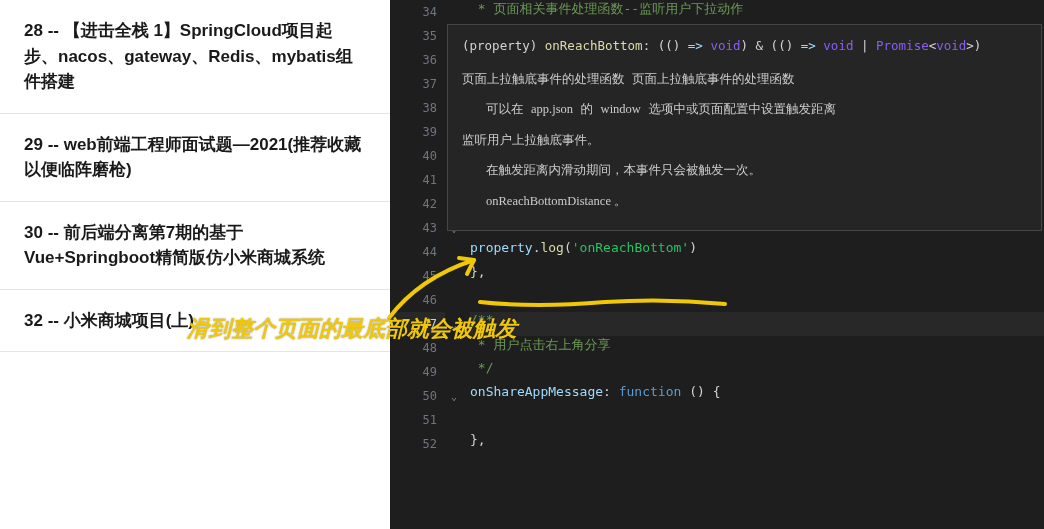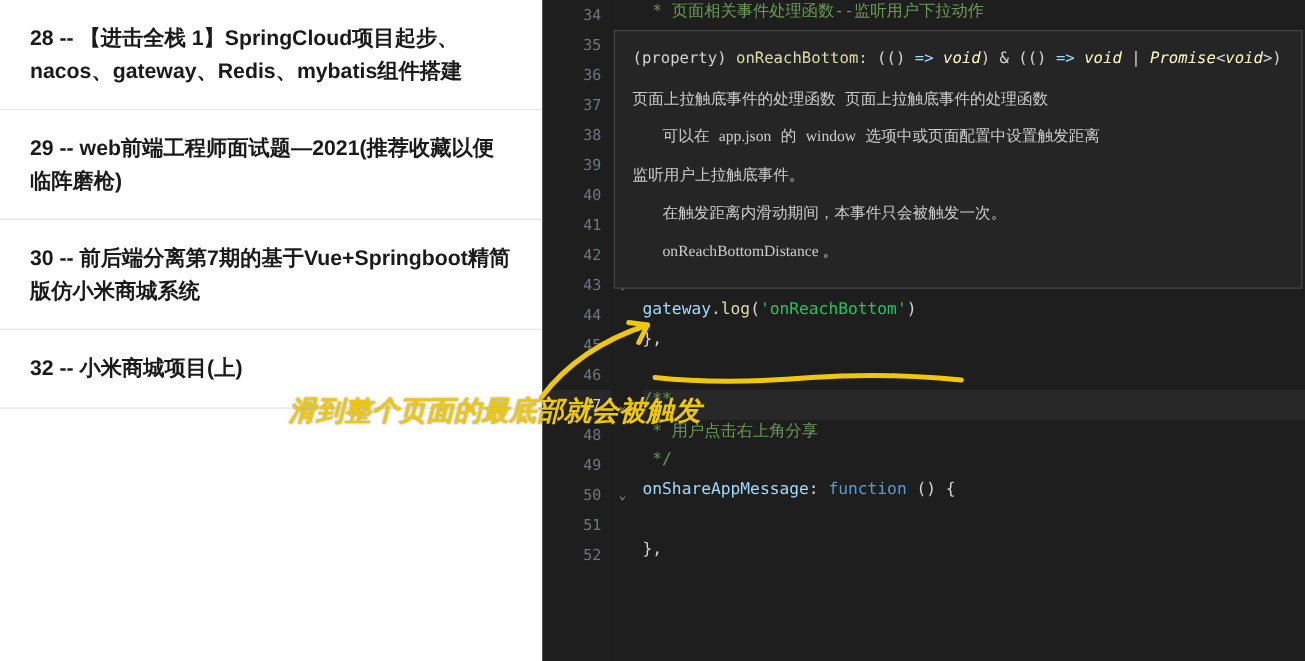--- a/index.html
+++ b/index.html
@@ -1,17 +1,17 @@
 <!DOCTYPE html>
 <html><head>
 <meta charset="utf-8">
 <style>
 * { margin: 0; padding: 0; box-sizing: border-box; }
 body { font-family: -apple-system, "Microsoft YaHei", sans-serif; width: 1044px; height: 529px; overflow: hidden; display: flex; background: #fff; }
-.sidebar { width: 434px; background: #fff; overflow-y: auto; }
+.sidebar { width: 390px; background: #fff; overflow-y: auto; }
 .sidebar-item { padding: 18px 24px; border-bottom: 1px solid #e5e5e5; font-size: 17px; font-weight: 700; color: #1a1a1a; line-height: 1.5; cursor: pointer; }
 .editor-area { flex: 1; background: #1e1e1e; position: relative; display: flex; font-family: Consolas, Monaco, monospace; font-size: 13px; }
 .gutter { width: 55px; background: #1e1e1e; padding-top: 0; }
 .line-row { height: 24px; display: flex; align-items: center; justify-content: flex-end; padding-right: 8px; color: #6e7681; font-size: 12px; position: relative; }
 .line-row.active { color: #c9d1d9; background: #282828; }
 .fold-chev { position: absolute; right: -12px; color: #8b949e; font-size: 10px; }
 .code-area { flex: 1; position: relative; padding-left: 25px; }
 .code-line { height: 24px; display: flex; align-items: flex-start; white-space: pre; color: #d4d4d4; }
 .code-line.active-bg { background: #282828; }
 .tooltip { position: absolute; top: 24px; left: 2px; right: 2px; background: #252526; border: 1px solid #454545; padding: 10px 14px; font-size: 12.5px; line-height: 1.8; color: #ccc; z-index: 10; }
@@ -24,21 +24,21 @@
 
 .c-comment { color: #6a9955; }
 .c-key { color: #9cdcfe; }
 .c-func { color: #dcdcaa; }
 .c-kw { color: #569cd6; }
 .c-punc { color: #d4d4d4; }
 .c-obj { color: #9cdcfe; }
 .c-str { color: #22c55e; }
 .tt-kw { color: #9cdcfe; }
 .tt-name { color: #dcdcaa; }
-.tt-type { color: #fef9c3; font-style: italic; }
+.tt-type { color: #8b5cf6; }
 .tt-punc { color: #d4d4d4; }
 </style>
 </head>
 <body>
 
 <div class="sidebar">
   <div class="sidebar-item">28 --  【进击全栈 1】SpringCloud项目起步、nacos、gateway、Redis、mybatis组件搭建</div>
   <div class="sidebar-item">29 -- web前端工程师面试题—2021(推荐收藏以便临阵磨枪)</div>
   <div class="sidebar-item">30 -- 前后端分离第7期的基于Vue+Springboot精简版仿小米商城系统</div>
   <div class="sidebar-item">32 -- 小米商城项目(上)</div>
@@ -71,21 +71,21 @@
     <div class="code-line"><span class="c-comment"> * 页面相关事件处理函数--监听用户下拉动作</span></div>
     <div class="code-line"></div>
     <div class="code-line"></div>
     <div class="code-line"></div>
     <div class="code-line"></div>
     <div class="code-line"></div>
     <div class="code-line"></div>
     <div class="code-line"></div>
     <div class="code-line"></div>
     <div class="code-line"><span class="c-key">onReachBottom</span><span class="c-punc">: </span><span class="c-kw">function</span><span class="c-punc"> () {</span></div>
-    <div class="code-line">  <span class="c-obj">gateway</span><span class="c-punc">.</span><span class="c-func">log</span><span class="c-punc">(</span><span class="c-str">'onReachBottom'</span><span class="c-punc">)</span></div>
+    <div class="code-line">  <span class="c-obj">property</span><span class="c-punc">.</span><span class="c-func">log</span><span class="c-punc">(</span><span class="c-str">'onReachBottom'</span><span class="c-punc">)</span></div>
     <div class="code-line"><span class="c-punc">},</span></div>
     <div class="code-line"></div>
     <div class="code-line active-bg"><span class="c-comment">/**</span></div>
     <div class="code-line"><span class="c-comment"> * 用户点击右上角分享</span></div>
     <div class="code-line"><span class="c-comment"> */</span></div>
     <div class="code-line"><span class="c-key">onShareAppMessage</span><span class="c-punc">: </span><span class="c-kw">function</span><span class="c-punc"> () {</span></div>
     <div class="code-line"></div>
     <div class="code-line"><span class="c-punc">},</span></div>
 
     <div class="tooltip">

